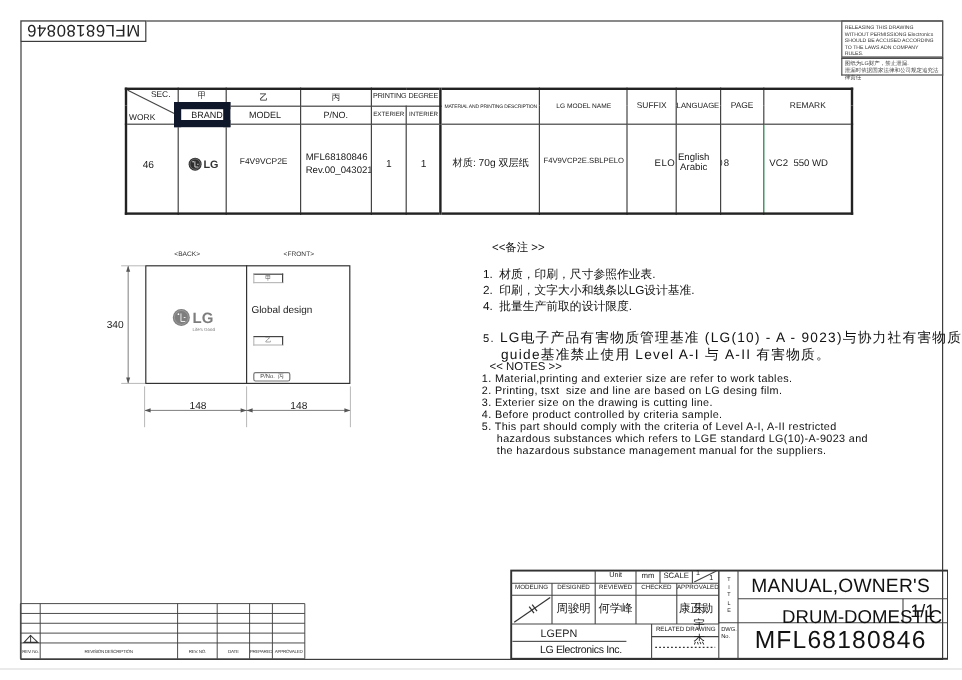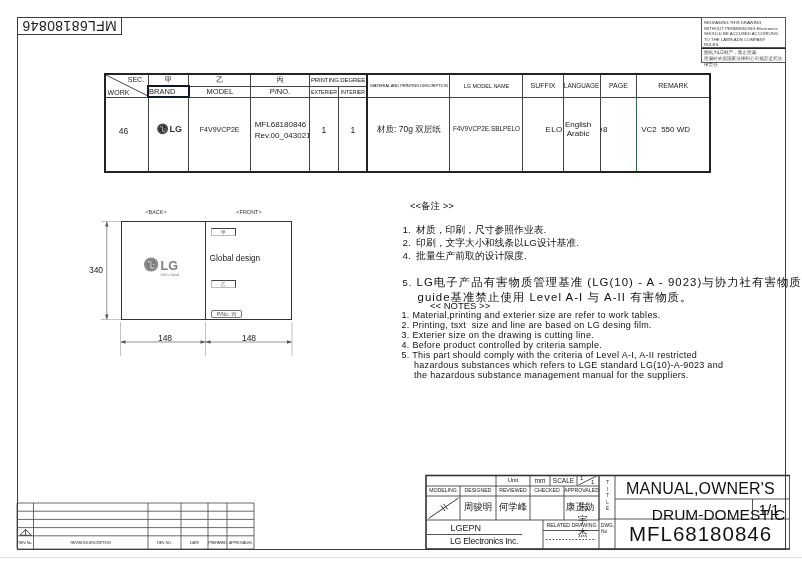--- a/index.html
+++ b/index.html
@@ -61,21 +61,21 @@
   <td rowspan="2" style="border:1px solid #444;text-align:center;font-size:7px;">SUFFIX</td>
 
   <td rowspan="2" style="border:1px solid #444;text-align:center;font-size:6.4px;">LANGUAGE</td>
 
   <td rowspan="2" style="border:1px solid #444;text-align:center;font-size:7px;">PAGE</td>
 
   <td rowspan="2" style="border:1px solid #444;border-left:1px solid #bbb;text-align:center;font-size:7px;">REMARK</td>
 </tr>
 <tr style="height:11px;">
 
-  <td style="border:2px solid #0f172a;text-align:left;font-size:7.5px;">BRAND</td>
+  <td style="border:6px solid #0f172a;text-align:right;font-size:7.5px;">BRAND</td>
 
   <td style="border:1px solid #444;text-align:center;font-size:7.5px;">MODEL</td>
 
   <td style="border:1px solid #444;text-align:center;font-size:7.5px;">P/NO.</td>
 
   <td style="border:1px solid #444;text-align:center;font-size:5.2px;">EXTERIER</td>
 
   <td style="border:1px solid #444;text-align:center;font-size:5.2px;">INTERIER</td>
 </tr>
 <tr style="height:75px;vertical-align:top;">
@@ -202,21 +202,21 @@
 <div>1.&nbsp; 材质，印刷，尺寸参照作业表.</div>
 <div>2.&nbsp; 印刷，文字大小和线条以LG设计基准.</div>
 <div>4.&nbsp; 批量生产前取的设计限度.</div>
 </div>
 
 <div class="abs" style="left:402.5px;top:274.5px;font-size:11.4px;line-height:14.2px;letter-spacing:1.05px;color:#111;">
 <div><span style="font-size:9.3px;">5.</span>&nbsp;LG电子产品有害物质管理基准 (LG(10) - A - 9023)与协力社有害物质</div>
 <div style="margin-left:15px;">guide基准禁止使用 Level A-I 与 A-II 有害物质。</div>
 </div>
 
-<div class="abs" style="left:408px;top:300.3px;font-size:9.5px;color:#111;margin-left:22px;">&lt;&lt; NOTES &gt;&gt;</div>
+<div class="abs" style="left:408px;top:300.3px;font-size:9.5px;color:#111;">&lt;&lt; NOTES &gt;&gt;</div>
 
 <div class="abs" style="left:401.5px;top:309.8px;font-size:9px;letter-spacing:0.3px;line-height:10.05px;color:#111;">
 <div>1. Material,printing and exterier size are refer to work tables.</div>
 <div>2. Printing, tsxt&nbsp; size and line are based on LG desing film.</div>
 <div>3. Exterier size on the drawing is cutting line.</div>
 <div>4. Before product controlled by criteria sample.</div>
 <div>5. This part should comply with the criteria of Level A-I, A-II restricted</div>
 <div style="margin-left:12.5px;">hazardous substances which refers to LGE standard LG(10)-A-9023 and</div>
 <div style="margin-left:12.5px;">the hazardous substance management manual for the suppliers.</div>
 </div>

